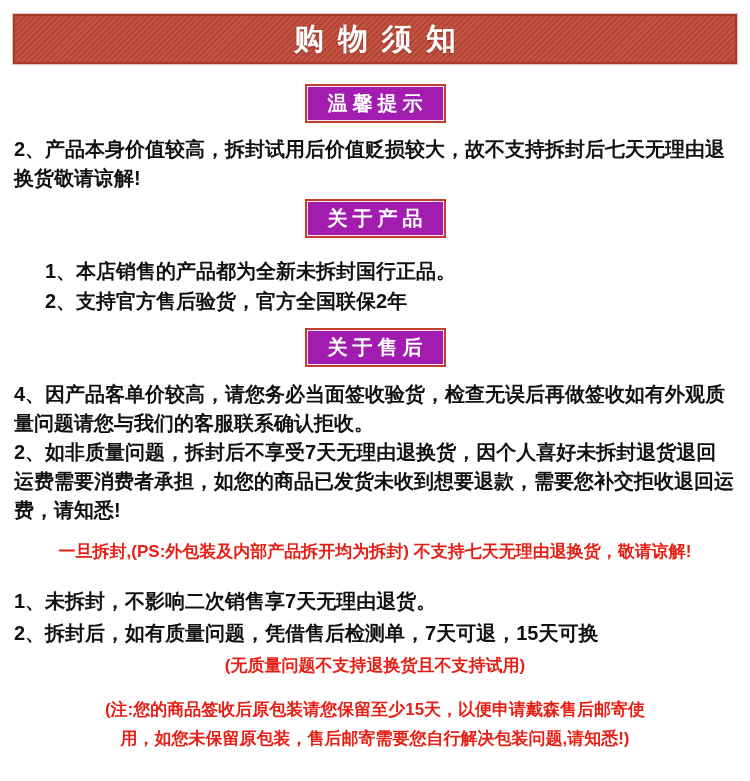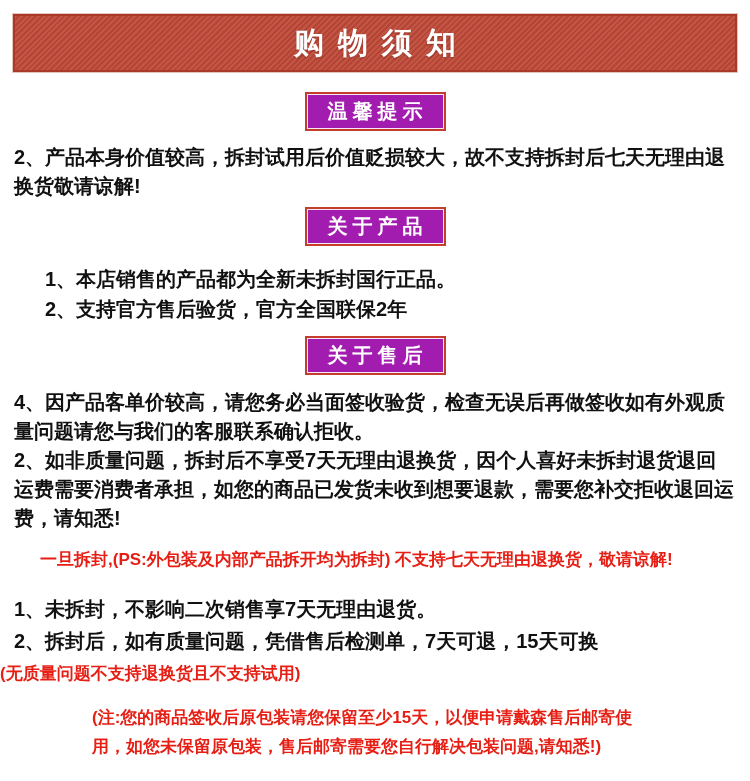--- a/index.html
+++ b/index.html
@@ -11,21 +11,21 @@
   .page {
     width: 750px;
     min-height: 781px;
     background: #ffffff;
     overflow: hidden;
   }
 
   
   .banner {
     margin: 14px 13px 12px 13px;
-    height: 58px;
+    height: 50px;
     background-color: #be4837;
     background-image:
       repeating-linear-gradient(135deg,
         rgba(255,255,255,0.07) 0px, rgba(255,255,255,0.07) 2px,
         rgba(0,0,0,0.05) 2px, rgba(0,0,0,0.05) 4px);
     border: 2px solid #a93a28;
     box-shadow: 0 0 0 1px #e5c6bd;
     display: flex;
     align-items: center;
     justify-content: center;
@@ -70,20 +70,21 @@
   .para-tips      { margin-top: 12px; }
   .para-product   { margin-top: 18px; line-height: 30px; padding-left: 45px; }
   .para-aftersale { margin-top: 13px; }
   .para-final     { margin-top: 22px; line-height: 32px; }
 
   
   .alert {
     color: #e61e14;
     font-weight: bold;
     font-size: 17px;
+    text-align: center;
   }
   .warning-line   { margin-top: 16px; line-height: 22px; padding: 0 40px; }
   .no-quality     { margin-top: 6px;  line-height: 22px; }
   .packaging-note { margin-top: 18px; line-height: 29px; padding: 0 92px; }
 </style>
 </head>
 <body>
 
 <div class="page">
 

